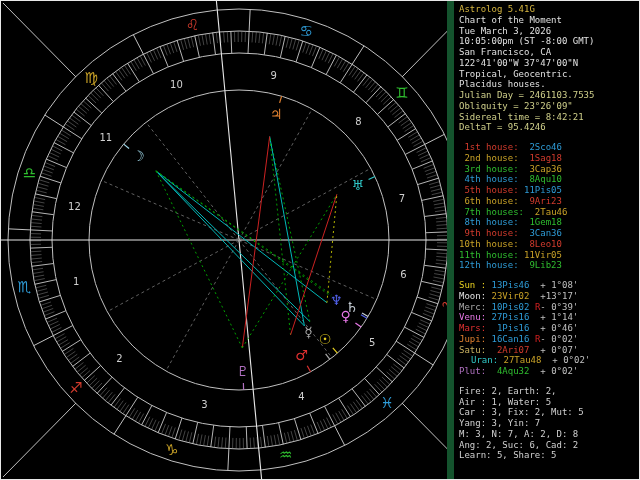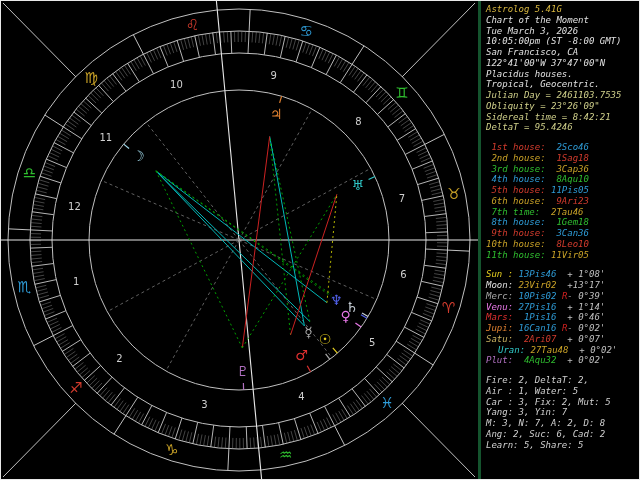--- a/index.html
+++ b/index.html
@@ -2,23 +2,23 @@
 <html><head>
 <meta charset="utf-8">
 <title>Astrolog 5.41G</title>
 <style>
   html,body{margin:0;padding:0;background:#000;}
   .stage{position:relative;width:640px;height:480px;background:#000;overflow:hidden;
          font-family:"DejaVu Sans Mono",monospace;}
   .frame{position:absolute;left:0;top:0;width:640px;height:480px;
          border:1px solid #e8e8e8;box-sizing:border-box;pointer-events:none;}
   #wheel{position:absolute;left:1px;top:1px;}
-  .side{position:absolute;top:1px;right:1px;width:161px;height:478px;
-        border-left:3px solid #14532d;box-sizing:border-box;
-        padding:3px 0 0 5px;background:#000;font-style:italic;}
+  .side{position:absolute;top:1px;right:1px;width:192px;height:478px;
+        border-left:7px solid #14532d;box-sizing:border-box;
+        padding:3px 0 0 5px;background:#000;}
   .row{white-space:pre;font-size:9px;line-height:10.75px;letter-spacing:0;}
   .blk{margin-top:9px;}
 </style>
 </head>
 <body>
 
 <div class="stage">
   <svg id="wheel" width="477" height="478" viewBox="0 0 477 478">
       <g>
         <line x1="2" y1="2" x2="75" y2="76" stroke="#c0c0c0" stroke-width="1"></line>
@@ -473,53 +473,54 @@
       </g>
     </svg>
   <div class="side">
     <div id="hdrBlock">
         <div class="row"><span style="color: rgb(216, 183, 64);">Astrolog 5.41G</span></div>
         <div class="row"><span style="color: rgb(224, 224, 224);">Chart of the Moment</span></div>
         <div class="row"><span style="color: rgb(224, 224, 224);">Tue March 3, 2026</span></div>
         <div class="row"><span style="color: rgb(224, 224, 224);">10:05:00pm (ST -8:00 GMT)</span></div>
         <div class="row"><span style="color: rgb(224, 224, 224);">San Francisco, CA</span></div>
         <div class="row"><span style="color: rgb(224, 224, 224);">122°41'00"W 37°47'00"N</span></div>
+        <div class="row"><span style="color: rgb(224, 224, 224);">Tropical, Geocentric.</span></div>
         <div class="row"><span style="color: rgb(224, 224, 224);">Placidus houses.</span></div>
-        <div class="row"><span style="color: rgb(224, 224, 224);">Tropical, Geocentric.</span></div>
         <div class="row"><span style="color: rgb(207, 207, 138);">Julian Day = 2461103.7535</span></div>
         <div class="row"><span style="color: rgb(207, 207, 138);">Obliquity = 23°26'09"</span></div>
         <div class="row"><span style="color: rgb(207, 207, 138);">Sidereal time = 8:42:21</span></div>
         <div class="row"><span style="color: rgb(207, 207, 138);">DeltaT = 95.4246</span></div>
       </div>
     <div id="houseBlock" class="blk">
         <div class="row"><span style="color: rgb(210, 59, 45);"> 1st house: </span><span style="color: rgb(46, 155, 214);"> 2Sco46</span></div>
         <div class="row"><span style="color: rgb(201, 162, 39);"> 2nd house: </span><span style="color: rgb(210, 59, 45);"> 1Sag18</span></div>
         <div class="row"><span style="color: rgb(47, 189, 47);"> 3rd house: </span><span style="color: rgb(201, 162, 39);"> 3Cap36</span></div>
         <div class="row"><span style="color: rgb(46, 155, 214);"> 4th house: </span><span style="color: rgb(47, 189, 47);"> 8Aqu10</span></div>
         <div class="row"><span style="color: rgb(210, 59, 45);"> 5th house: </span><span style="color: rgb(46, 155, 214);">11Pis05</span></div>
         <div class="row"><span style="color: rgb(201, 162, 39);"> 6th house: </span><span style="color: rgb(210, 59, 45);"> 9Ari23</span></div>
-        <div class="row"><span style="color: rgb(47, 189, 47);"> 7th time: </span><span style="color: rgb(201, 162, 39);"> 2Tau46</span></div>
+        <div class="row"><span style="color: rgb(47, 189, 47);"> 7th houses: </span><span style="color: rgb(201, 162, 39);"> 2Tau46</span></div>
         <div class="row"><span style="color: rgb(46, 155, 214);"> 8th house: </span><span style="color: rgb(47, 189, 47);"> 1Gem18</span></div>
         <div class="row"><span style="color: rgb(210, 59, 45);"> 9th house: </span><span style="color: rgb(46, 155, 214);"> 3Can36</span></div>
         <div class="row"><span style="color: rgb(201, 162, 39);">10th house: </span><span style="color: rgb(210, 59, 45);"> 8Leo10</span></div>
         <div class="row"><span style="color: rgb(47, 189, 47);">11th house: </span><span style="color: rgb(201, 162, 39);">11Vir05</span></div>
+        <div class="row"><span style="color: rgb(46, 155, 214);">12th house: </span><span style="color: rgb(47, 189, 47);"> 9Lib23</span></div>
       </div>
     <div id="planetBlock" class="blk">
         <div class="row"><span style="color: rgb(232, 208, 32);">Sun : </span><span style="color: rgb(46, 155, 214);">13Pis46 </span><span style="color: rgb(208, 32, 32);"> </span><span style="color: rgb(192, 192, 192);">+ 1°08'</span></div>
         <div class="row"><span style="color: rgb(224, 224, 224);">Moon: </span><span style="color: rgb(201, 162, 39);">23Vir02 </span><span style="color: rgb(208, 32, 32);"> </span><span style="color: rgb(192, 192, 192);">+13°17'</span></div>
         <div class="row"><span style="color: rgb(168, 168, 168);">Merc: </span><span style="color: rgb(46, 155, 214);">10Pis02 </span><span style="color: rgb(208, 32, 32);">R</span><span style="color: rgb(192, 192, 192);">- 0°39'</span></div>
         <div class="row"><span style="color: rgb(232, 120, 232);">Venu: </span><span style="color: rgb(46, 155, 214);">27Pis16 </span><span style="color: rgb(208, 32, 32);"> </span><span style="color: rgb(192, 192, 192);">+ 1°14'</span></div>
         <div class="row"><span style="color: rgb(224, 48, 48);">Mars: </span><span style="color: rgb(46, 155, 214);"> 1Pis16 </span><span style="color: rgb(208, 32, 32);"> </span><span style="color: rgb(192, 192, 192);">+ 0°46'</span></div>
         <div class="row"><span style="color: rgb(224, 128, 48);">Jupi: </span><span style="color: rgb(46, 155, 214);">16Can16 </span><span style="color: rgb(208, 32, 32);">R</span><span style="color: rgb(192, 192, 192);">- 0°02'</span></div>
         <div class="row"><span style="color: rgb(200, 176, 96);">Satu: </span><span style="color: rgb(210, 59, 45);"> 2Ari07 </span><span style="color: rgb(208, 32, 32);"> </span><span style="color: rgb(192, 192, 192);">+ 0°07'</span></div>
         <div class="row"><span style="color: rgb(48, 200, 200); padding-left: 12px;">Uran: </span><span style="color: rgb(201, 162, 39);">27Tau48 </span><span style="color: rgb(208, 32, 32);"> </span><span style="color: rgb(192, 192, 192);">+ 0°02'</span></div>
         <div class="row"><span style="color: rgb(176, 112, 192);">Plut: </span><span style="color: rgb(47, 189, 47);"> 4Aqu32 </span><span style="color: rgb(208, 32, 32);"> </span><span style="color: rgb(192, 192, 192);">+ 0°02'</span></div>
       </div>
     <div id="tallyBlock" class="blk">
-        <div class="row"><span style="color: rgb(208, 208, 208);">Fire: 2, DeltaT: 2,</span></div>
+        <div class="row"><span style="color: rgb(208, 208, 208);">Fire: 2, Earth: 2,</span></div>
         <div class="row"><span style="color: rgb(208, 208, 208);">Air : 1, Water: 5</span></div>
         <div class="row"><span style="color: rgb(208, 208, 208);">Car : 3, Fix: 2, Mut: 5</span></div>
         <div class="row"><span style="color: rgb(208, 208, 208);">Yang: 3, Yin: 7</span></div>
         <div class="row"><span style="color: rgb(208, 208, 208);">M: 3, N: 7, A: 2, D: 8</span></div>
         <div class="row"><span style="color: rgb(208, 208, 208);">Ang: 2, Suc: 6, Cad: 2</span></div>
         <div class="row"><span style="color: rgb(208, 208, 208);">Learn: 5, Share: 5</span></div>
       </div>
   </div>
   <div class="frame"></div>
 </div>

